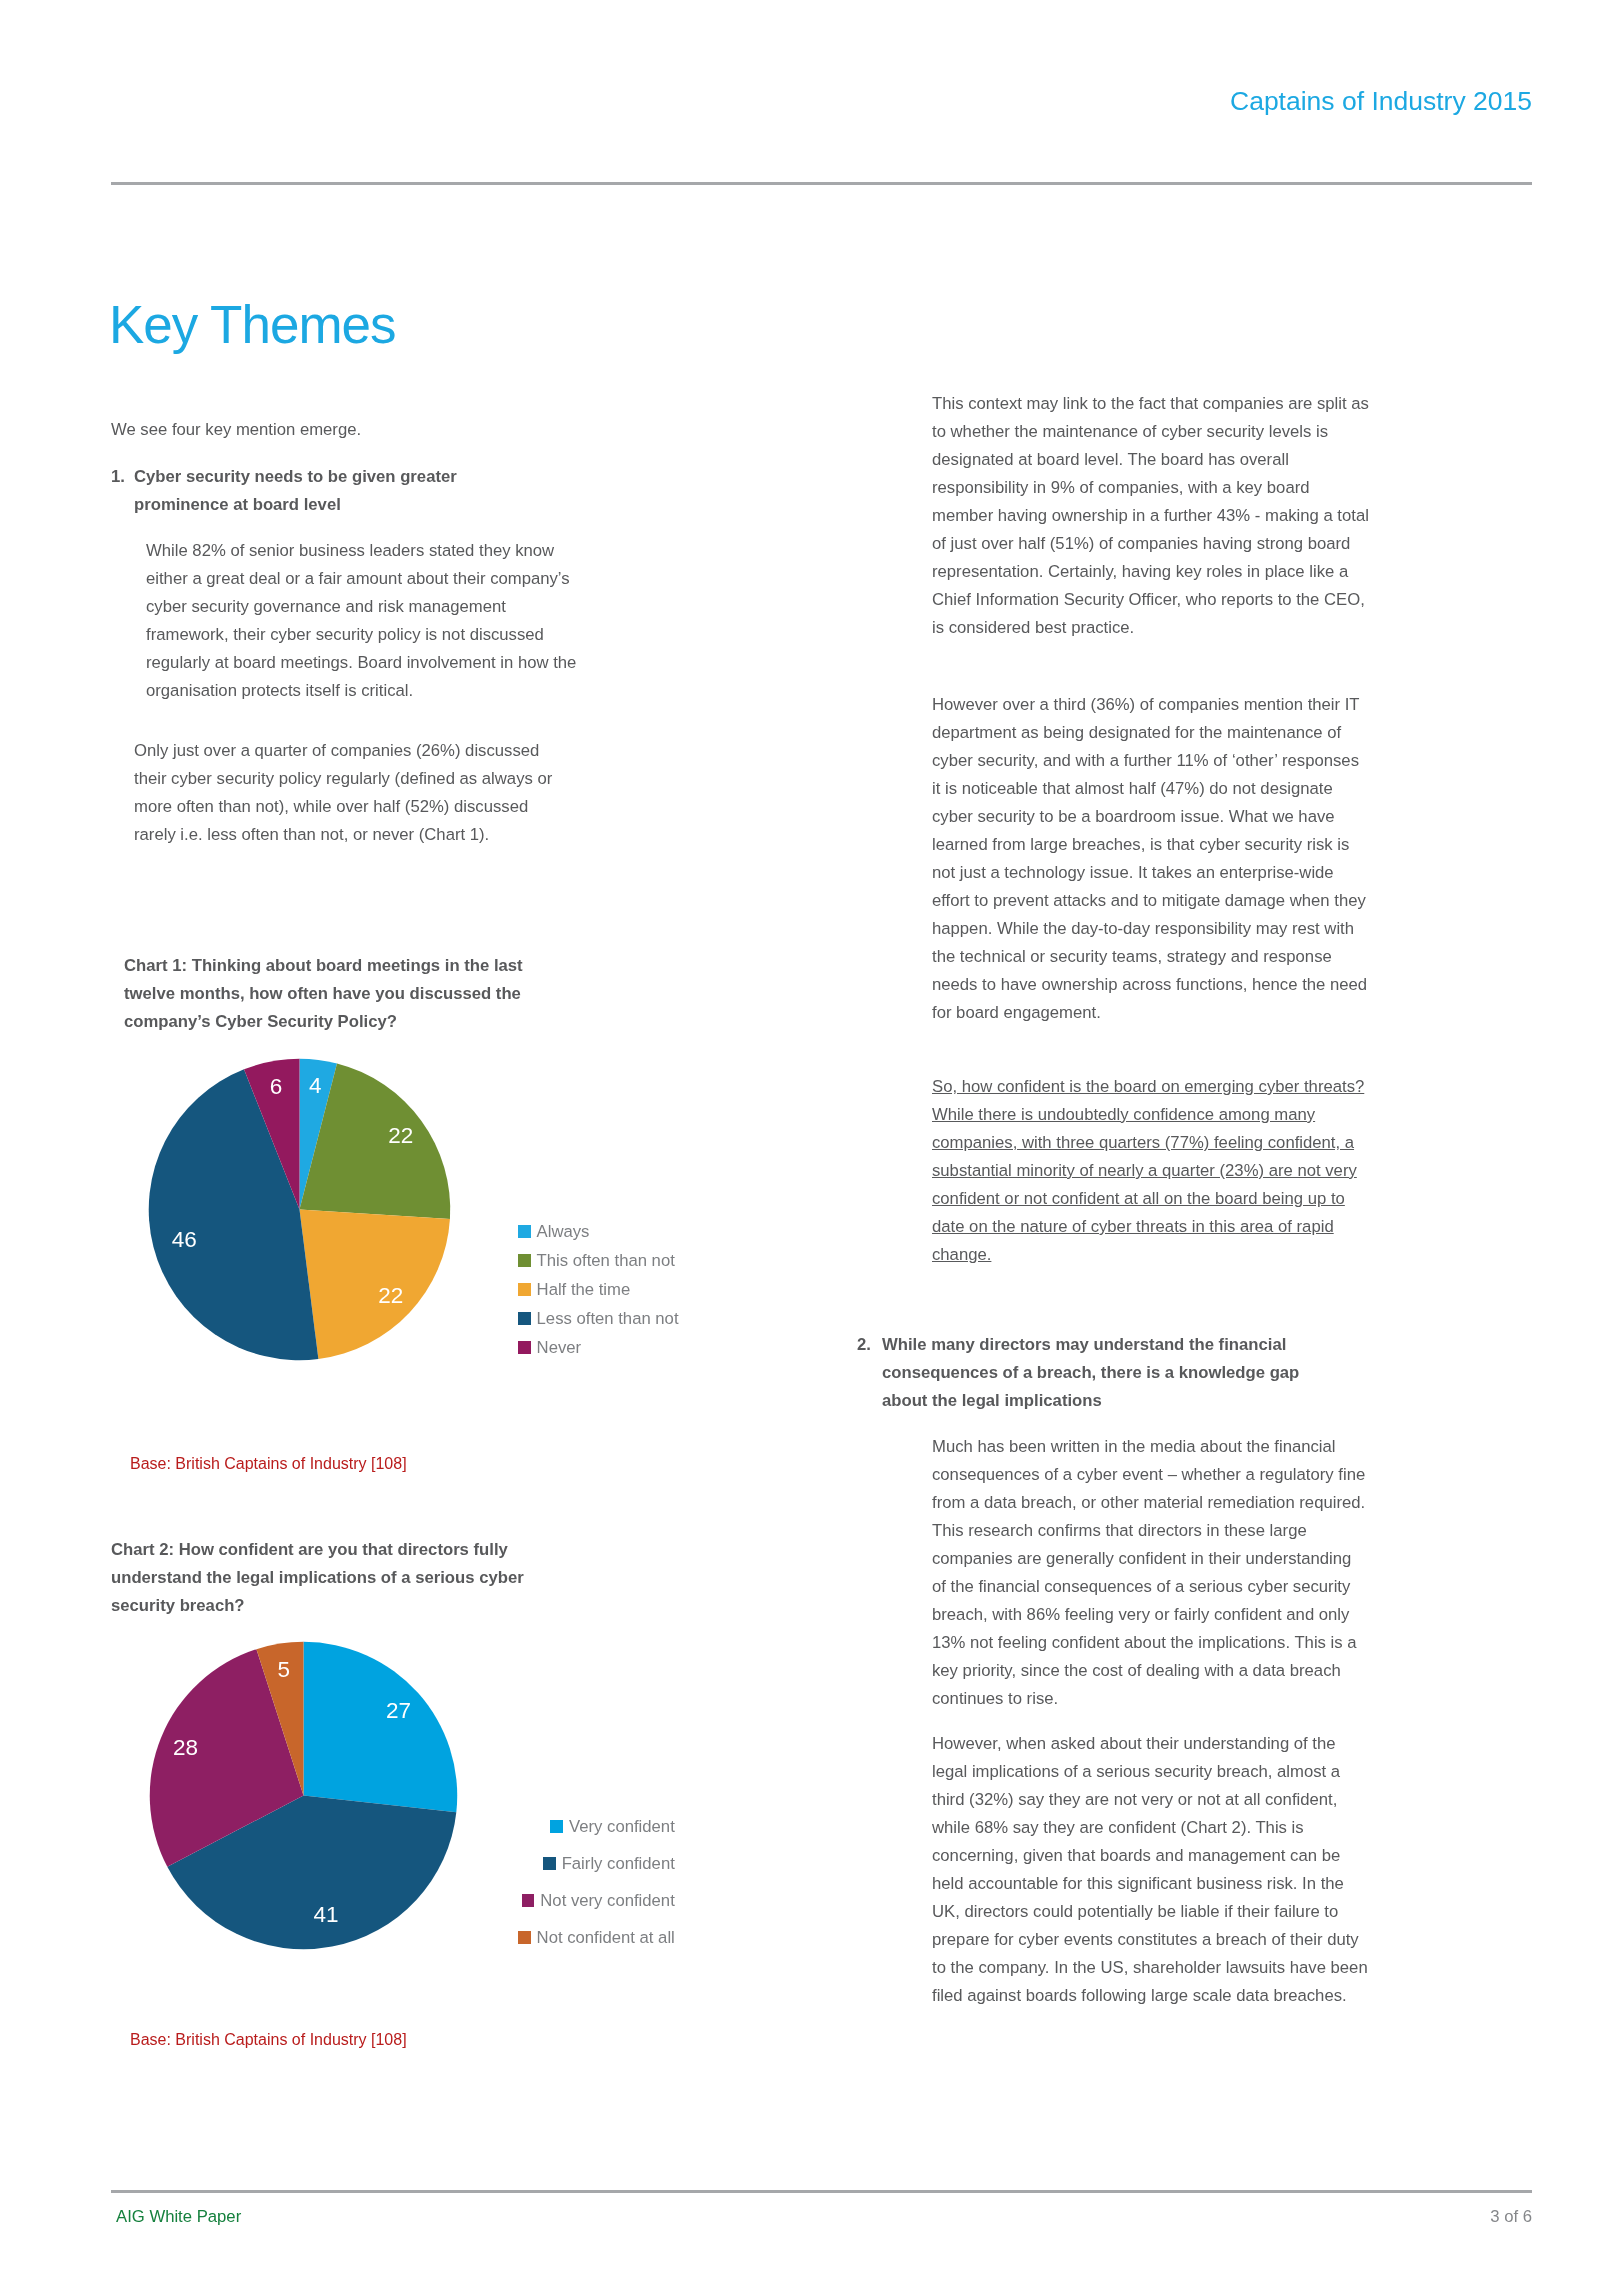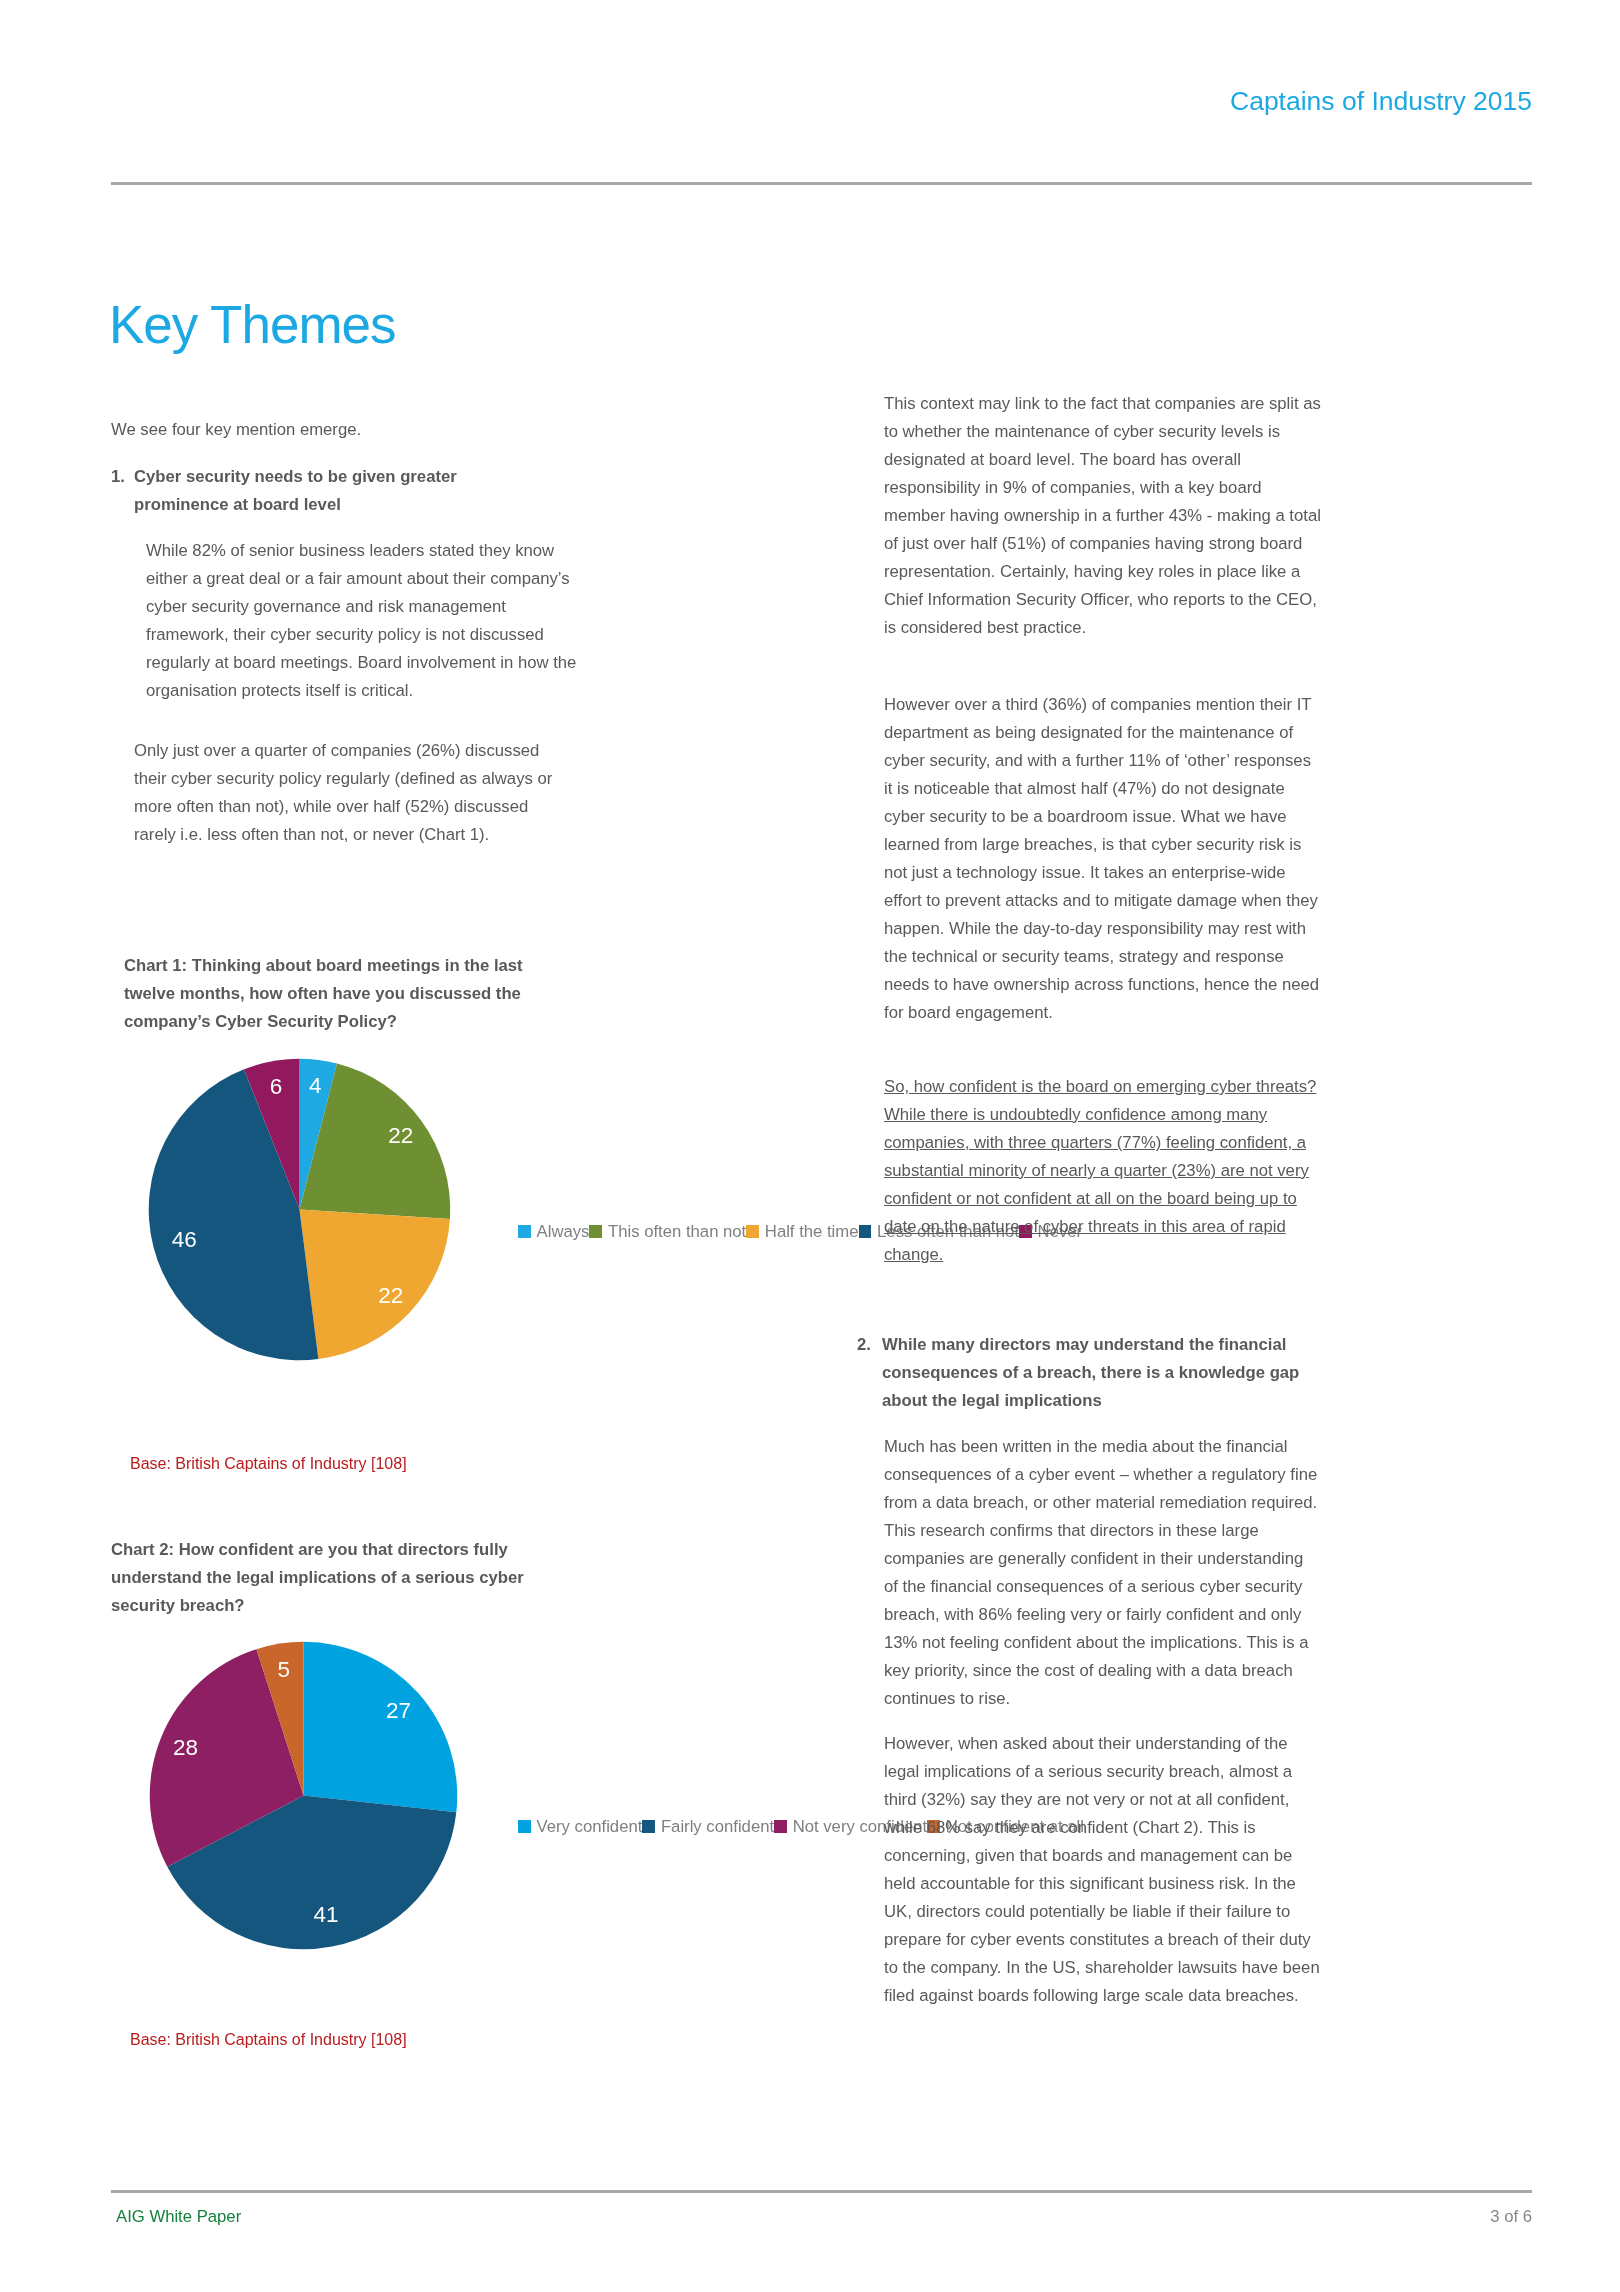--- a/index.html
+++ b/index.html
@@ -29,34 +29,34 @@
   
   .l-num1{left:111px;top:463px;}
   .l-head1{left:134px;top:463px;}
   .l-p1{left:146px;top:537px;}
   .l-p2{left:134px;top:737px;}
   .c1-title{top:952px;margin-left:13px;}
   .c2-title{top:1536px;}
   .base-1{top:1455px;}
   .base-2{top:2031px;}
   
-  .r-para{left:884px;width:437px;}
+  .r-para{left:932px;width:437px;}
   .r-p1{top:390px;}
   .r-p2{top:691px;}
   .r-p3{top:1073px;text-decoration:underline;}
   .r-num2{left:857px;top:1331px;}
   .r-head2{left:882px;top:1331px;width:439px;}
   .r-p4{top:1433px;}
   .r-p5{top:1730px;}
   
   #pie-0{left:138px;top:1048px;}
   #pie-1{left:139px;top:1631px;}
   .pie-label{fill:#ffffff;font-family:"Liberation Sans",sans-serif;font-size:23px;text-anchor:middle;dominant-baseline:central;}
   
-  .legend{display:flex;flex-direction:row;}
+  .legend{display:flex;flex-direction:column;}
   #legend-0{left:518px;top:1217px;}
   #legend-1{left:518px;top:1808px;}
   .legend-item{display:flex;align-items:center;}
   #legend-0 .legend-item{height:29px;}
   #legend-1 .legend-item{height:37px;justify-content:flex-end;}
   .legend-chip{width:12.7px;height:12.7px;display:inline-block;flex:0 0 12.7px;}
   .legend-label{margin-left:5.9px;font-size:16.7px;color:#7D7F82;white-space:nowrap;}
 </style>
 </head>
 <body>

